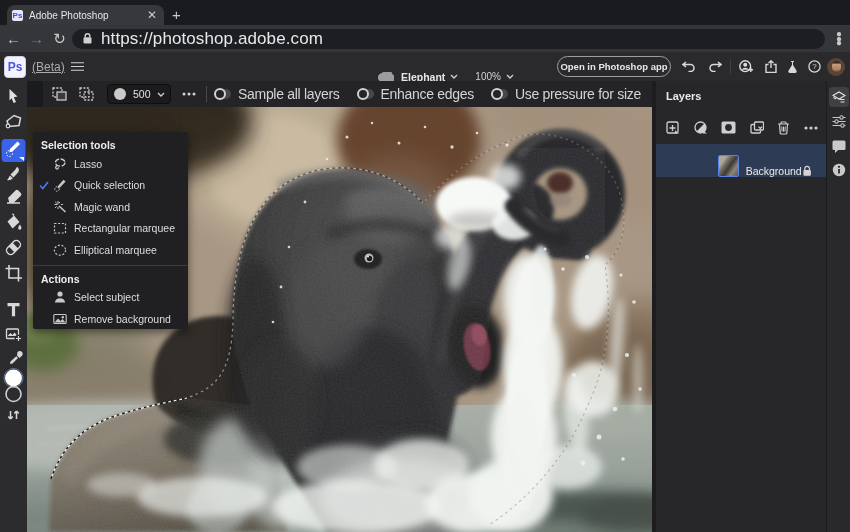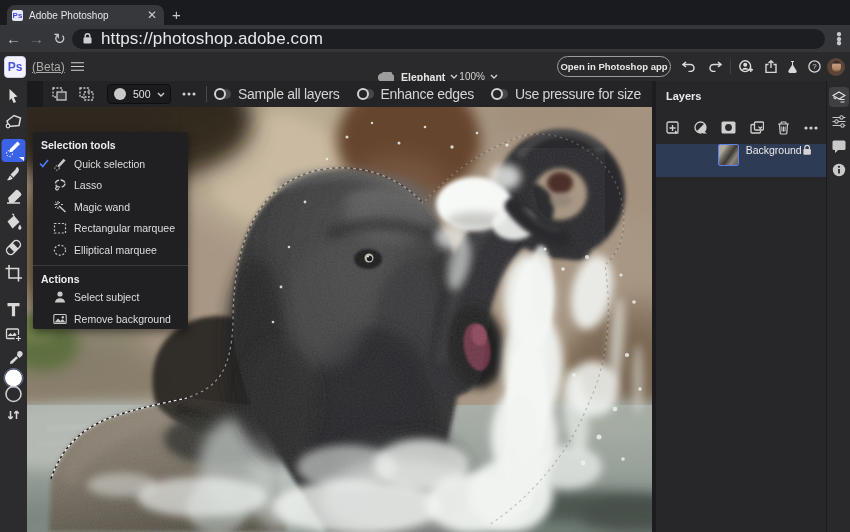--- a/index.html
+++ b/index.html
@@ -28,21 +28,21 @@
   
   #psheader { position:absolute; left:0; top:52px; width:850px; height:29px; background:#2a2a2c;
               display:flex; align-items:center; }
   #pslogo { width:22px; height:22px; margin-left:4px; border-radius:4px; background:#f3f3ff;
             color:#4b53e2; font-weight:bold; font-size:12px; display:flex; align-items:center;
             justify-content:center; border:1px solid #cfcfe8; }
   #beta { color:#ababab; font-size:12px; margin-left:6px;text-decoration:underline; }
   #hamb { margin-left:6px; }
   #doctitle { position:absolute; left:378px; top:10px; height:29px; display:flex; align-items:center; }
   #doctitle .nm { color:#e6e6e6; font-size:10.5px; font-weight:bold; margin-left:7px; }
-  #doctitle .zm { color:#d2d2d2; font-size:10px; margin-left:1px; }
+  #doctitle .zm { color:#d2d2d2; font-size:10px; margin-left:17px; }
   .chev { margin-left:5px; }
   #openbtn { position:absolute; left:557px; top:4px; white-space:nowrap; width:114px; height:21px; border:1.5px solid #9d9d9d;
              border-radius:11px; color:#e8e8e8; font-size:9.5px; font-weight:bold; display:flex;
              align-items:center; justify-content:center; }
   .hdric { position:absolute; top:0; height:29px; display:flex; align-items:center; }
   #avatar { position:absolute; left:827px; top:6px; width:18px; height:18px; border-radius:50%; overflow:hidden;
             background:#5a4438; }
   #avatar::before { content:""; position:absolute; left:4.5px; top:2.5px; width:9px; height:11px; border-radius:45%;
             background:linear-gradient(180deg,#3a2d28 0 18%, #c59c80 30%, #b08566 75%, #6b4a3a 100%); }
 
@@ -61,21 +61,21 @@
             box-shadow:0 3px 10px rgba(0,0,0,0.5); border-radius:2px; color:#dedede; font-size:11px; }
   #flyout .hdr { font-weight:bold; color:#ececec; padding:7px 0 2px 8px; font-size:10.5px; }
   #flyout .row { height:21.5px; display:flex; align-items:center; position:relative; }
   #flyout .row .ic { position:absolute; left:20px; width:14px; height:14px; }
   #flyout .row .tx { position:absolute; left:41px; font-size:10.5px; }
   #flyout .div { height:1px; background:#3c3c3f; margin:4px 0 0 0; }
 
   
   #layers .title { color:#e9e9e9; font-weight:bold; font-size:11px; padding:9px 0 0 10px; }
   #lyrow { position:absolute; left:0; top:63px; width:170px; height:33px; background:#2e3b54;
-           display:flex; align-items:flex-start;padding-left:46px; }
+           display:flex; align-items:flex-end;padding-left:46px; }
   #lyrow .thumb { width:22px; height:22px; margin-left:16px; border:1.5px solid #5a82e8; border-radius:2px;
                   background:linear-gradient(125deg,#aca89c 0 22%, #6e6a60 38%, #3c3a36 55%, #8b867c 75%, #5f594f 100%); }
   #lyrow .nm { color:#ebebeb; font-size:10.5px; margin-left:7px; flex:1; }
   .tgl { width:16px; height:10px; border-radius:5px; background:#47474a; margin-left:8px; position:relative; flex:none; }
   .tgl::before { content:""; position:absolute; left:-1px; top:-1px; width:8px; height:8px;
                  border:2px solid #d2d2d3; border-radius:50%; background:#242427; }
   .tlb { margin-left:7px; margin-right:10px; color:#d4d4d4; font-size:14px; letter-spacing:-0.3px; }
   #lyicons { position:absolute; left:0; top:33px; width:170px; height:27px; display:flex; align-items:center; }
   #lyicons svg { margin-left:13.5px; }
   #rightstrip .tile { position:absolute; left:2px; top:6px; width:20px; height:20px; background:#404042; border-radius:4px; }
@@ -503,35 +503,35 @@
     <svg width="14" height="14" viewBox="0 0 14 14" style="position:absolute;left:5px;top:82px">
       <circle cx="7" cy="7" r="6.2" fill="#c9c9c9"></circle>
       <path d="M7 6 v4.5" stroke="#29292c" stroke-width="1.8"></path>
       <circle cx="7" cy="3.8" r="1.1" fill="#29292c"></circle>
     </svg>
   </div>
 
   <div id="flyout">
     <div class="hdr">Selection tools</div>
     <div class="row">
+        <svg class="ic" viewBox="0 0 14 14">
+          <ellipse cx="7.2" cy="5.6" rx="4.8" ry="3.6" fill="none" stroke="#c8c8c8" stroke-width="1.3" stroke-dasharray="5 1.6"></ellipse>
+          <path fill="none" stroke="#c8c8c8" stroke-width="1.3" d="M4 8.4 C2.6 9.6 2.2 10.8 3.2 11.6 C4.4 12.4 5.6 11.6 5.2 10.2"></path>
+        </svg>
+        <span class="tx">Lasso</span>
+      </div>
+    <div class="row">
         <svg style="position:absolute;left:6px;width:10px;height:9px" viewBox="0 0 10 9">
           <path fill="none" stroke="#4a7cf6" stroke-width="1.6" d="M1 4.5 L3.8 7.5 L9 1"></path>
         </svg>
         <svg class="ic" viewBox="0 0 14 14">
           <path fill="#c8c8c8" d="M5 8 L10.5 1.8 12.6 3.6 7 9.5 4.5 10Z"></path>
           <circle cx="4" cy="11" r="2.3" fill="none" stroke="#c8c8c8" stroke-width="1" stroke-dasharray="1.5 1.3"></circle>
         </svg>
         <span class="tx">Quick selection</span>
-      </div>
-    <div class="row">
-        <svg class="ic" viewBox="0 0 14 14">
-          <ellipse cx="7.2" cy="5.6" rx="4.8" ry="3.6" fill="none" stroke="#c8c8c8" stroke-width="1.3" stroke-dasharray="5 1.6"></ellipse>
-          <path fill="none" stroke="#c8c8c8" stroke-width="1.3" d="M4 8.4 C2.6 9.6 2.2 10.8 3.2 11.6 C4.4 12.4 5.6 11.6 5.2 10.2"></path>
-        </svg>
-        <span class="tx">Lasso</span>
       </div>
     <div class="row">
         <svg class="ic" viewBox="0 0 14 14">
           <path fill="#c8c8c8" d="M5.5 6.5 L12 12.6 13 11.5 6.6 5.4Z"></path>
           <path stroke="#c8c8c8" stroke-width="1" d="M5 1v3M1.5 4.5h3M8 4.5h2M5 7v2M2.2 1.8l1.6 1.6M7 2l-1.4 1.5M2 8l1.6-1.5"></path>
         </svg>
         <span class="tx">Magic wand</span>
       </div>
     <div class="row">
         <svg class="ic" viewBox="0 0 14 14">

